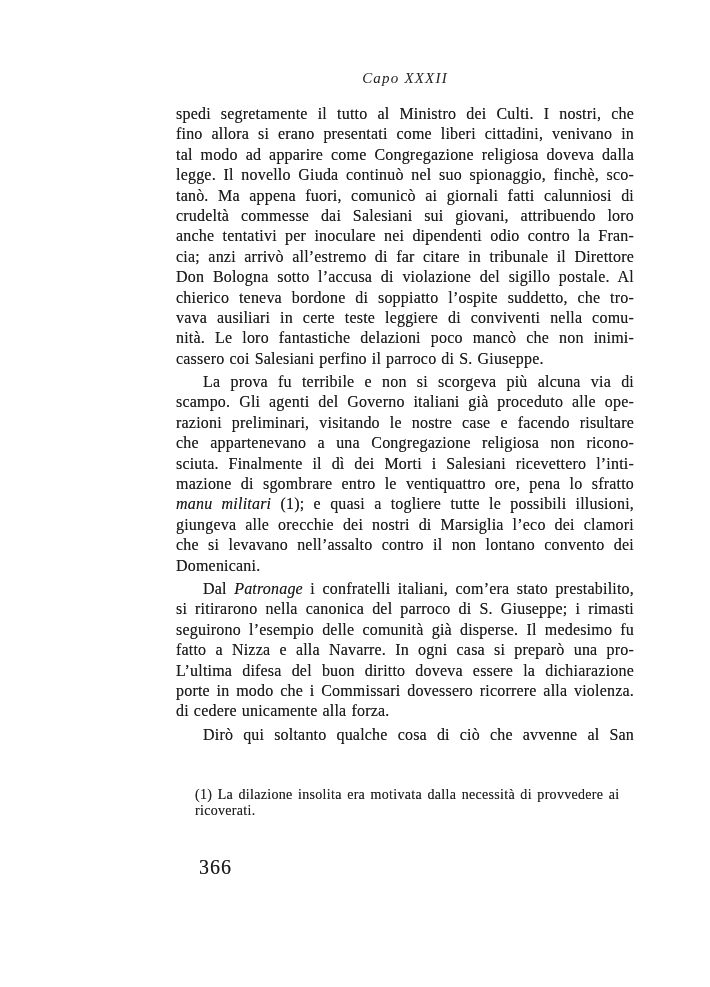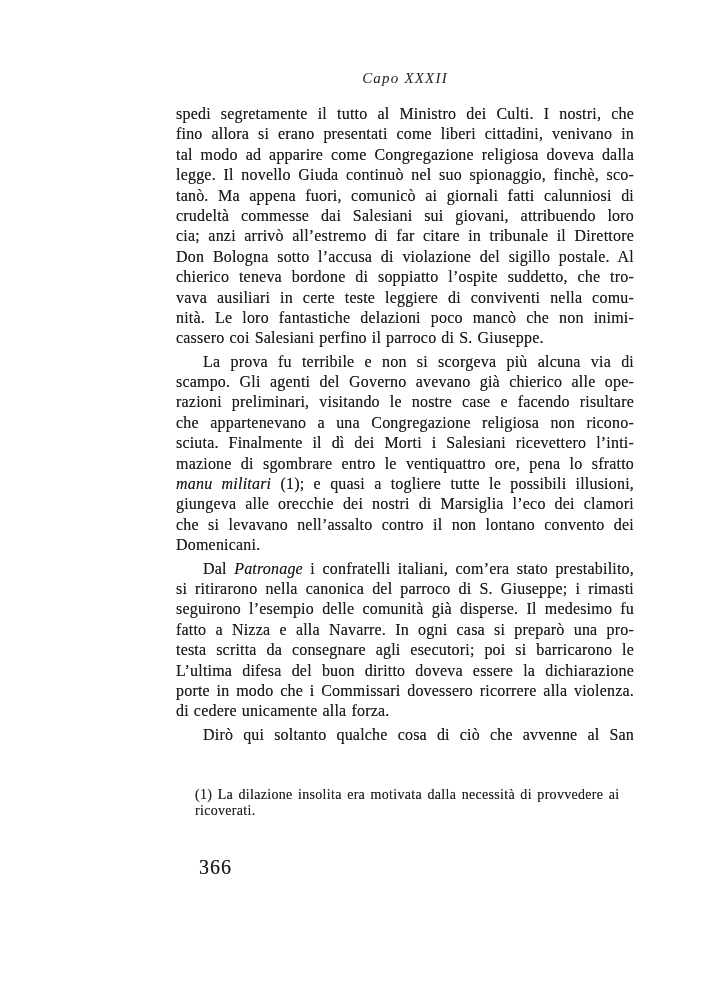--- a/index.html
+++ b/index.html
@@ -81,45 +81,45 @@
   <div class="chapter-heading">Capo XXXII</div>
 
   <div class="text-block">
       <div class="para">
         <div class="line"><span>spedi segretamente il tutto al Ministro dei Culti. I nostri, che</span></div>
         <div class="line"><span>fino allora si erano presentati come liberi cittadini, venivano in</span></div>
         <div class="line"><span>tal modo ad apparire come Congregazione religiosa doveva dalla</span></div>
         <div class="line"><span>legge. Il novello Giuda continuò nel suo spionaggio, finchè, sco-</span></div>
         <div class="line"><span>tanò. Ma appena fuori, comunicò ai giornali fatti calunniosi di</span></div>
         <div class="line"><span>crudeltà commesse dai Salesiani sui giovani, attribuendo loro</span></div>
+        <div class="line"><span>anche tentativi per inoculare nei dipendenti odio contro la Fran-</span></div>
         <div class="line"><span>cia; anzi arrivò all’estremo di far citare in tribunale il Direttore</span></div>
         <div class="line"><span>Don Bologna sotto l’accusa di violazione del sigillo postale. Al</span></div>
         <div class="line"><span>chierico teneva bordone di soppiatto l’ospite suddetto, che tro-</span></div>
         <div class="line"><span>vava ausiliari in certe teste leggiere di conviventi nella comu-</span></div>
         <div class="line"><span>nità. Le loro fantastiche delazioni poco mancò che non inimi-</span></div>
         <div class="line lastline"><span>cassero coi Salesiani perfino il parroco di S. Giuseppe.</span></div>
       </div>
       <div class="para">
         <div class="line firstline-indent"><span>La prova fu terribile e non si scorgeva più alcuna via di</span></div>
-        <div class="line"><span>scampo. Gli agenti del Governo avevano già chierico alle ope-</span></div>
+        <div class="line"><span>scampo. Gli agenti del Governo italiani già proceduto alle ope-</span></div>
         <div class="line"><span>razioni preliminari, visitando le nostre case e facendo risultare</span></div>
         <div class="line"><span>che appartenevano a una Congregazione religiosa non ricono-</span></div>
         <div class="line"><span>sciuta. Finalmente il dì dei Morti i Salesiani ricevettero l’inti-</span></div>
         <div class="line"><span>mazione di sgombrare entro le ventiquattro ore, pena lo sfratto</span></div>
         <div class="line"><i>manu militari</i><span> (1); e quasi a togliere tutte le possibili illusioni,</span></div>
         <div class="line"><span>giungeva alle orecchie dei nostri di Marsiglia l’eco dei clamori</span></div>
         <div class="line"><span>che si levavano nell’assalto contro il non lontano convento dei</span></div>
         <div class="line lastline"><span>Domenicani.</span></div>
       </div>
       <div class="para">
         <div class="line firstline-indent"><span>Dal </span><i>Patronage</i><span> i confratelli italiani, com’era stato prestabilito,</span></div>
         <div class="line"><span>si ritirarono nella canonica del parroco di S. Giuseppe; i rimasti</span></div>
         <div class="line"><span>seguirono l’esempio delle comunità già disperse. Il medesimo fu</span></div>
         <div class="line"><span>fatto a Nizza e alla Navarre. In ogni casa si preparò una pro-</span></div>
-        <div class="line"><span>testa scritta da consegnare agli esecutori; poi si barricarono le</span></div>
         <div class="line"><span>L’ultima difesa del buon diritto doveva essere la dichiarazione</span></div>
         <div class="line"><span>porte in modo che i Commissari dovessero ricorrere alla violenza.</span></div>
         <div class="line lastline"><span>di cedere unicamente alla forza.</span></div>
       </div>
       <div class="para">
         <div class="line firstline-indent"><span>Dirò qui soltanto qualche cosa di ciò che avvenne al San</span></div>
       </div>
     </div>
 
   <div class="footnote">(1) La dilazione insolita era motivata dalla necessità di provvedere ai ricoverati.</div>

